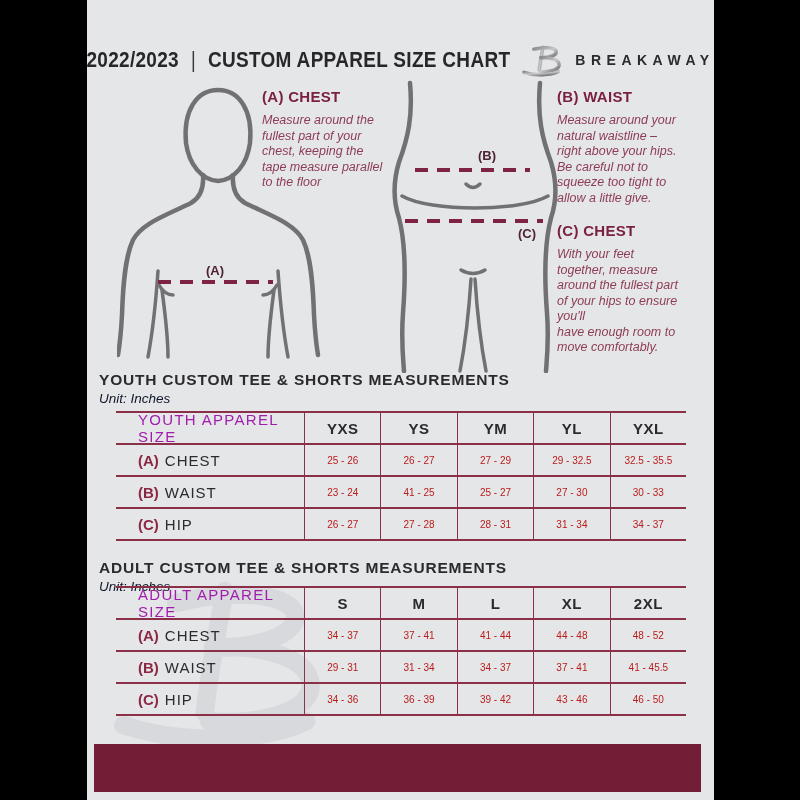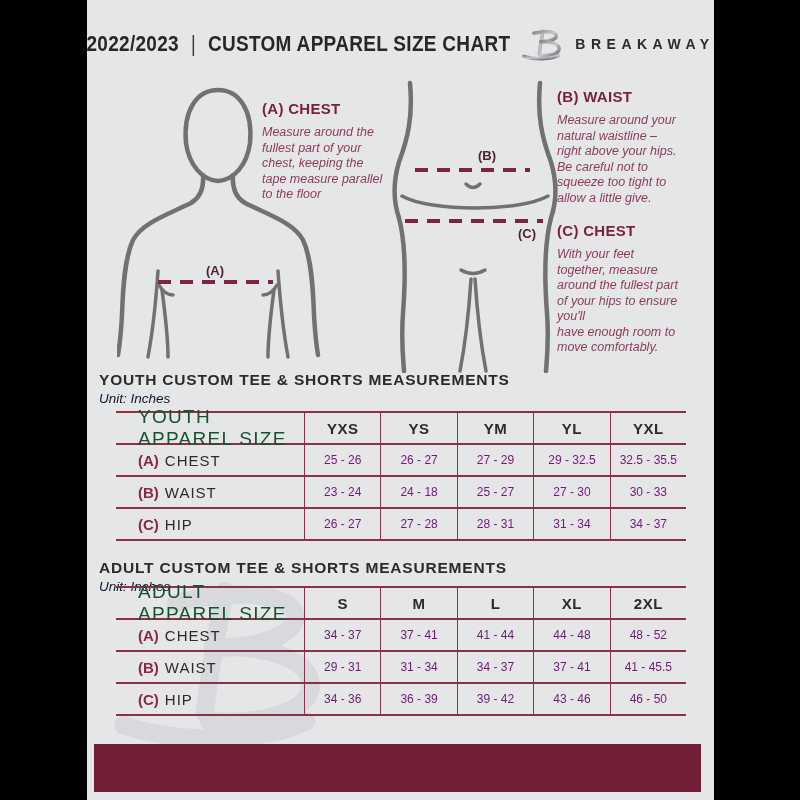--- a/index.html
+++ b/index.html
@@ -6,38 +6,38 @@
   body{
     width:800px;height:800px;background:#000;position:relative;overflow:hidden;
     font-family:"Liberation Sans",sans-serif;
   }
   .page{
     position:absolute;left:87px;top:0;width:627px;height:800px;
     background:#e5e6e8;
   }
   
   .header{
-    position:absolute;top:22px;left:0;width:627px;height:44px;
+    position:absolute;top:38px;left:0;width:627px;height:44px;
     display:flex;justify-content:center;align-items:center;gap:10px;
   }
   .title-group{
     display:flex;align-items:center;
     transform:scaleY(1.18);transform-origin:center;
     font-weight:bold;font-size:19px;color:#27272a;letter-spacing:.3px;white-space:nowrap;
   }
   .title-divider{font-weight:normal;color:#3a3a3d;margin:0 12px;font-size:18px;}
   .brand-group{display:flex;align-items:center;gap:9px;}
   .brand-logo{width:46px;height:34px;}
   .brand-name{font-weight:bold;font-size:14px;letter-spacing:5.5px;color:#2b2b2d;}
   
   .diagrams{position:absolute;top:78px;left:0;width:627px;height:300px;}
   .fig-upper{position:absolute;left:30px;top:7px;width:250px;height:275px;}
   .fig-lower{position:absolute;left:303px;top:0;width:170px;height:295px;}
   .inst{position:absolute;}
-  .inst-a{left:175px;top:22px;width:140px;}
+  .inst-a{left:175px;top:10px;width:140px;}
   .inst-b{left:470px;top:10px;width:148px;}
   .inst-c{left:470px;top:144px;width:150px;}
   .inst-heading{font-size:15px;font-weight:bold;color:#7b2140;letter-spacing:.3px;}
   .inst-body{
     margin-top:8px;font-size:12.5px;line-height:15.5px;font-style:italic;
     color:#8d3c55;white-space:pre-line;
   }
   
   .section{position:absolute;left:12px;width:737px;text-align:left;}
   .section-youth{top:371px;}
@@ -49,25 +49,25 @@
   .table-youth{top:411px;}
   .table-adult{top:586px;}
   .trow{display:flex;height:30px;border-bottom:2px solid #8c2f49;}
   .cell{
     display:flex;align-items:center;justify-content:center;
     border-right:1.5px solid #8c2f49;
   }
   .cell:last-child{border-right:none;}
   .c0{width:189px;justify-content:flex-start;padding-left:22px;box-sizing:border-box;}
   .cell:not(.c0){flex:1;}
-  .size-label{font-size:19px;letter-spacing:1.3px;color:#14532d;}
+  .size-label{font-size:15px;letter-spacing:1.3px;color:#a21caf;}
   .chead{font-weight:bold;font-size:15px;color:#2b2b2e;letter-spacing:.5px;}
   .prefix{color:#8b2743;font-weight:bold;font-size:15px;margin-right:6px;}
   .rlabel{font-size:15px;color:#2b2b2e;letter-spacing:1px;}
-  .val{font-size:12px;color:#701a75;}
+  .val{font-size:10px;color:#b91c1c;}
   
   .watermark{position:absolute;left:16px;top:574px;width:244px;height:172px;z-index:0;}
   .footer-bar{position:absolute;left:7px;top:744px;width:607px;height:48px;background:#731d37;z-index:2;}
   
   .body-line{fill:none;stroke:#717174;stroke-width:4.5;stroke-linecap:round;}
   .body-line-thin{fill:none;stroke:#717174;stroke-width:3.5;stroke-linecap:round;}
   .measure-dash{fill:none;stroke:#7e2343;stroke-width:4;stroke-dasharray:13 9;}
   .fig-label{font-family:"Liberation Sans",sans-serif;font-size:13px;font-weight:bold;fill:#4d2335;}
 </style>
 </head>
@@ -193,21 +193,21 @@
       <div class="cell val">27 - 29</div>
       <div class="cell val">29 - 32.5</div>
       <div class="cell val">32.5 - 35.5</div>
     </div>
     <div class="trow">
       <div class="cell c0">
         <span class="prefix">(B)</span>
         <span class="rlabel">WAIST</span>
       </div>
       <div class="cell val">23 - 24</div>
-      <div class="cell val">24 - 18</div>
+      <div class="cell val">41 - 25</div>
       <div class="cell val">25 - 27</div>
       <div class="cell val">27 - 30</div>
       <div class="cell val">30 - 33</div>
     </div>
     <div class="trow">
       <div class="cell c0">
         <span class="prefix">(C)</span>
         <span class="rlabel">HIP</span>
       </div>
       <div class="cell val">26 - 27</div>

